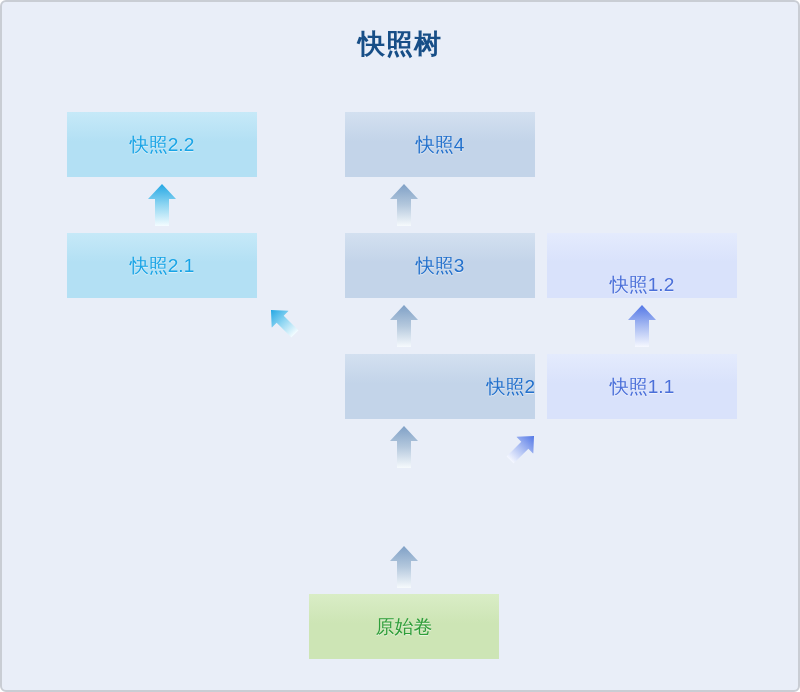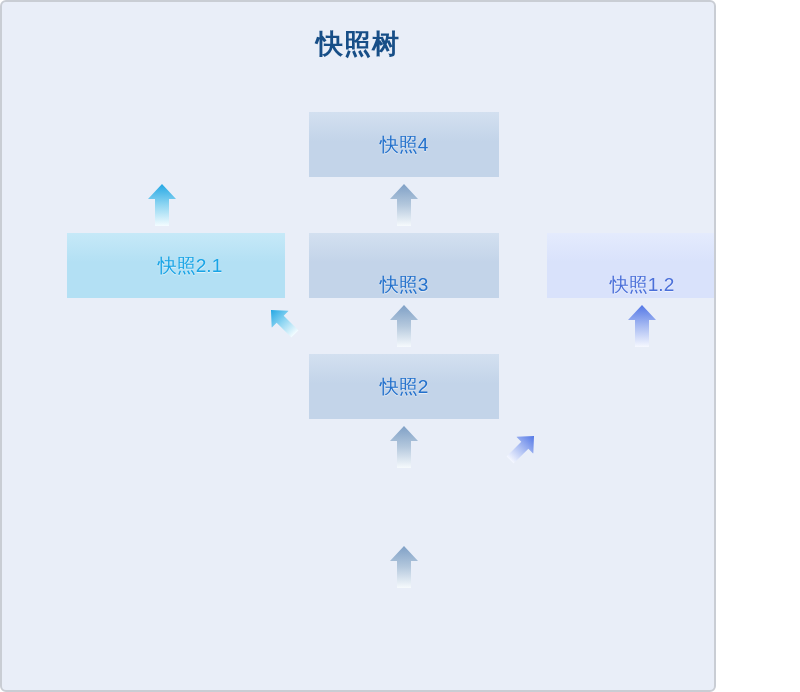--- a/index.html
+++ b/index.html
@@ -1,41 +1,41 @@
 <!DOCTYPE html>
 <html><head>
 <meta charset="utf-8">
 <style>
   html,body { margin:0; padding:0; background:#ffffff; }
   .canvas {
-    position:relative; width:716px; height:692px; box-sizing:border-box;
+    position:relative; width:800px; height:692px; box-sizing:border-box;
     background:#e9eef8; border:2px solid #c9cdd4; border-radius:6px;
     overflow:hidden; font-family:"Liberation Sans", sans-serif;
   }
   .title {
     position:absolute; top:24px; left:0; width:100%;
     text-align:center; font-size:27px; font-weight:bold; color:#174e87;
     letter-spacing:1px;
   }
   .node {
     position:absolute; width:190px; height:65px;
     display:flex; align-items:center; justify-content:center;
     font-size:19px; text-shadow:0 1px 1px rgba(255,255,255,0.65);
   }
-  .node.steel    { background:linear-gradient(180deg,#d3e0f0 0%,#c3d4e9 45%); color:#2270cc; }
+  .node.steel    { background:linear-gradient(180deg,#d3e0f0 0%,#c3d4e9 45%); color:#2270cc;margin-left:36px; }
   .node.cyan     { background:linear-gradient(180deg,#c6e9f8 0%,#b3e0f4 45%); color:#18a4e6; }
   .node.lavender { background:linear-gradient(180deg,#e4ebfd 0%,#d9e2fb 45%); color:#4a6fd9; }
   .node.green    { background:linear-gradient(180deg,#d9edc6 0%,#cde5b5 45%); color:#2f9e3a; }
 
   #node-snapshot-2-2    { left:65px;  top:110px; }
   #node-snapshot-4      { left:307px; top:110px; }
-  #node-snapshot-2-1    { left:65px;  top:231px;padding-left:28px; }
-  #node-snapshot-3      { left:307px; top:231px;align-items:flex-end; }
+  #node-snapshot-2-1    { left:65px;  top:231px; }
+  #node-snapshot-3      { left:307px; top:231px; }
   #node-snapshot-1-2    { left:545px; top:231px;align-items:flex-end; }
-  #node-snapshot-2      { left:307px; top:352px; }
+  #node-snapshot-2      { left:307px; top:352px;justify-content:flex-end; }
   #node-snapshot-1-1    { left:545px; top:352px; }
   #node-snapshot-1      { left:307px; top:473px; }
   #node-original-volume { left:307px; top:592px; }
 
   .arrow { position:absolute; }
   #arrow-3-to-4   { left:388px; top:182px; }
   #arrow-2-to-3   { left:388px; top:303px; }
   #arrow-1-to-2   { left:388px; top:424px; }
   #arrow-vol-to-1 { left:388px; top:544px; }
   #arrow-21-to-22 { left:146px; top:182px; }
@@ -65,34 +65,43 @@
       <linearGradient id="gBlue" x1="0" y1="0" x2="0" y2="1">
         <stop offset="0%" stop-color="#5377e6"></stop>
         <stop offset="50%" stop-color="#a8bbf2"></stop>
         <stop offset="100%" stop-color="#f6f8ff"></stop>
       </linearGradient>
     </defs>
   </svg>
 
   <div class="title">快照树</div>
 
+  <div class="node cyan" id="node-snapshot-2-2">
+    <span>快照2.2</span>
+  </div>
   <div class="node steel" id="node-snapshot-4">
     <span>快照4</span>
   </div>
   <div class="node cyan" id="node-snapshot-2-1">
     <span>快照2.1</span>
   </div>
   <div class="node steel" id="node-snapshot-3">
     <span>快照3</span>
   </div>
   <div class="node lavender" id="node-snapshot-1-2">
     <span>快照1.2</span>
   </div>
   <div class="node steel" id="node-snapshot-2">
     <span>快照2</span>
+  </div>
+  <div class="node lavender" id="node-snapshot-1-1">
+    <span>快照1.1</span>
+  </div>
+  <div class="node green" id="node-original-volume">
+    <span>原始卷</span>
   </div>
 
   <svg class="arrow" id="arrow-3-to-4" width="28" height="42" viewBox="0 0 28 42">
     <path d="M14 0 L28 15 L21 15 L21 42 L7 42 L7 15 L0 15 Z" fill="url(#gSteel)"></path>
   </svg>
   <svg class="arrow" id="arrow-2-to-3" width="28" height="42" viewBox="0 0 28 42">
     <path d="M14 0 L28 15 L21 15 L21 42 L7 42 L7 15 L0 15 Z" fill="url(#gSteel)"></path>
   </svg>
   <svg class="arrow" id="arrow-1-to-2" width="28" height="42" viewBox="0 0 28 42">
     <path d="M14 0 L28 15 L21 15 L21 42 L7 42 L7 15 L0 15 Z" fill="url(#gSteel)"></path>

